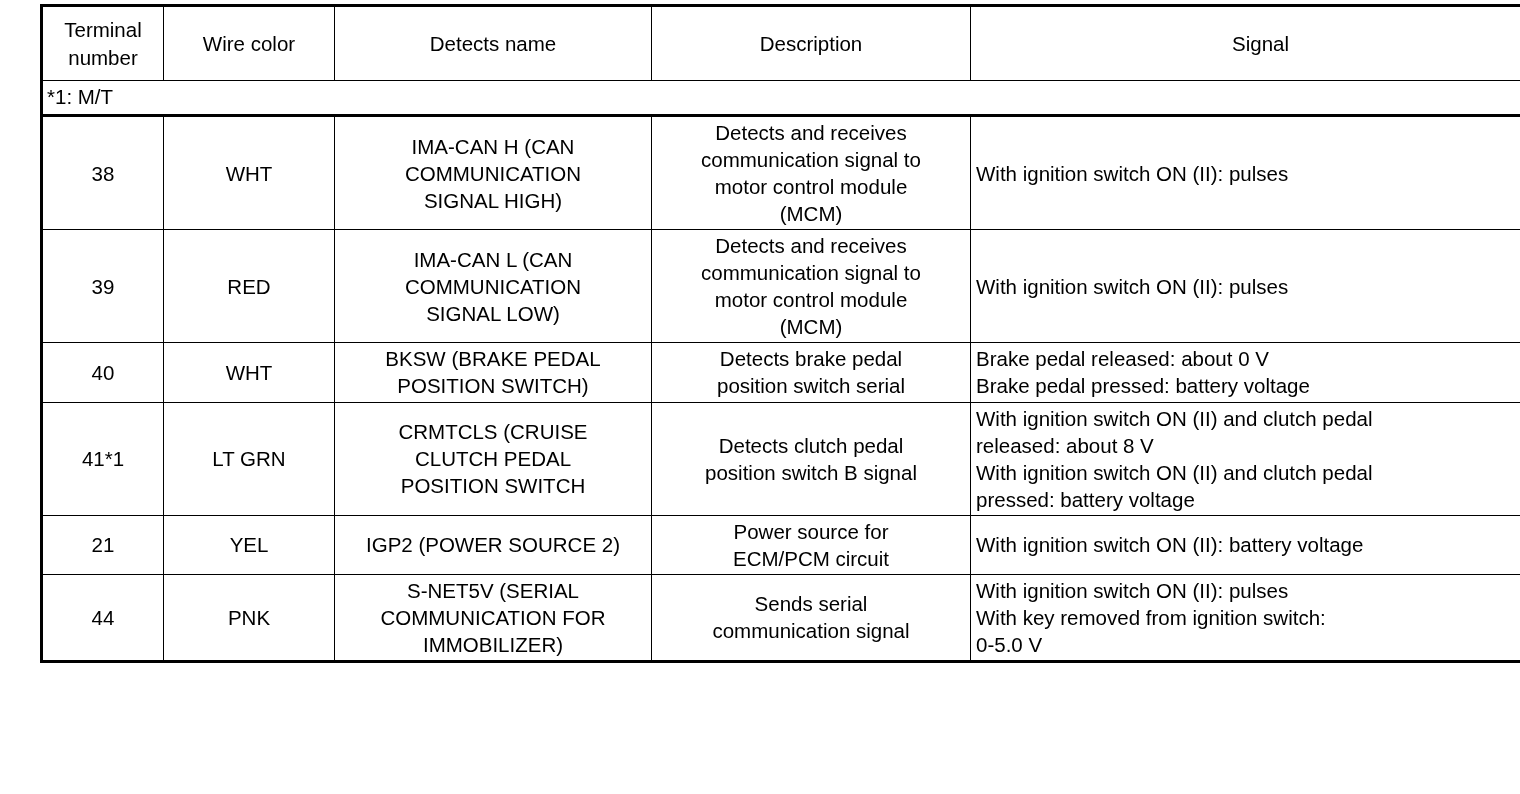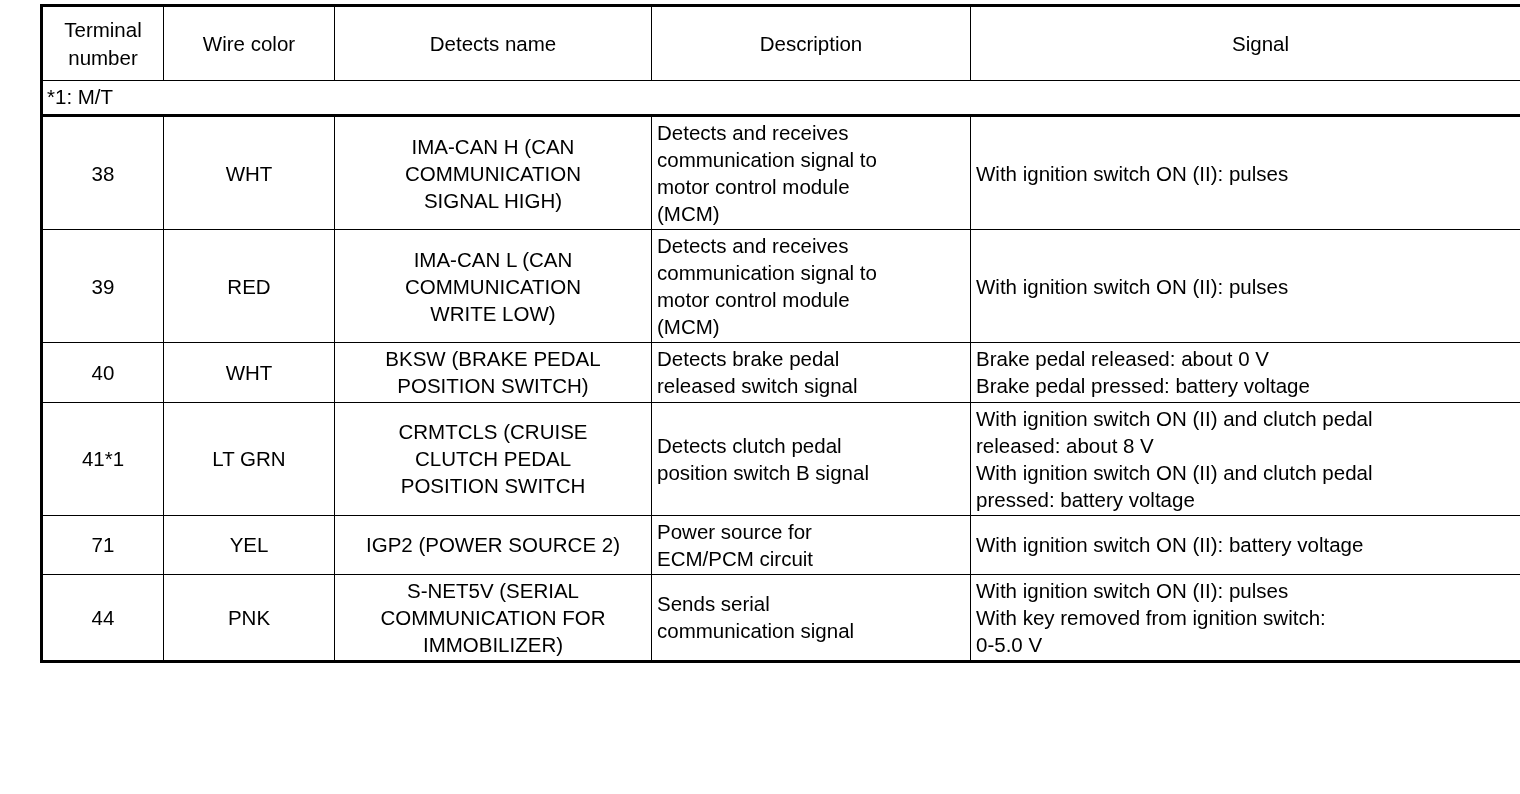--- a/index.html
+++ b/index.html
@@ -75,21 +75,21 @@
     vertical-align: middle;
   }
 
   td.cell-name,
   td.cell-desc,
   td.cell-signal {
     text-align: left;
   }
 
   td.cell-name   { vertical-align: middle; padding-left: 6px; text-align: center; }
-  td.cell-desc   { vertical-align: middle; padding-left: 6px; }
+  td.cell-desc   { vertical-align: middle; padding-left: 6px; text-align: center; }
   td.cell-signal { vertical-align: middle; padding-left: 6px; }
 
   .ml { white-space: pre-line; }
 
   tbody tr:last-child td { border-bottom: 3px solid #000000; }
 </style>
 </head>
 <body>
 
 <div class="sheet">
@@ -125,52 +125,52 @@
 communication signal to
 motor control module
 (MCM)</td>
           <td class="cell-signal ml">With ignition switch ON (II): pulses</td>
         </tr>
         <tr>
           <td class="cell-term ml">39</td>
           <td class="cell-wire ml">RED</td>
           <td class="cell-name ml">IMA-CAN L (CAN
 COMMUNICATION
-WRITE LOW)</td>
+SIGNAL LOW)</td>
           <td class="cell-desc ml">Detects and receives
 communication signal to
 motor control module
 (MCM)</td>
           <td class="cell-signal ml">With ignition switch ON (II): pulses</td>
         </tr>
         <tr>
           <td class="cell-term ml">40</td>
           <td class="cell-wire ml">WHT</td>
           <td class="cell-name ml">BKSW (BRAKE PEDAL
 POSITION SWITCH)</td>
           <td class="cell-desc ml">Detects brake pedal
-released switch signal</td>
+position switch serial</td>
           <td class="cell-signal ml">Brake pedal released: about 0 V
 Brake pedal pressed: battery voltage</td>
         </tr>
         <tr>
           <td class="cell-term ml">41*1</td>
           <td class="cell-wire ml">LT GRN</td>
           <td class="cell-name ml">CRMTCLS (CRUISE
 CLUTCH PEDAL
 POSITION SWITCH</td>
           <td class="cell-desc ml">Detects clutch pedal
 position switch B signal</td>
           <td class="cell-signal ml">With ignition switch ON (II) and clutch pedal
 released: about 8 V
 With ignition switch ON (II) and clutch pedal
 pressed: battery voltage</td>
         </tr>
         <tr>
-          <td class="cell-term ml">71</td>
+          <td class="cell-term ml">21</td>
           <td class="cell-wire ml">YEL</td>
           <td class="cell-name ml">IGP2 (POWER SOURCE 2)</td>
           <td class="cell-desc ml">Power source for
 ECM/PCM circuit</td>
           <td class="cell-signal ml">With ignition switch ON (II): battery voltage</td>
         </tr>
         <tr>
           <td class="cell-term ml">44</td>
           <td class="cell-wire ml">PNK</td>
           <td class="cell-name ml">S-NET5V (SERIAL

